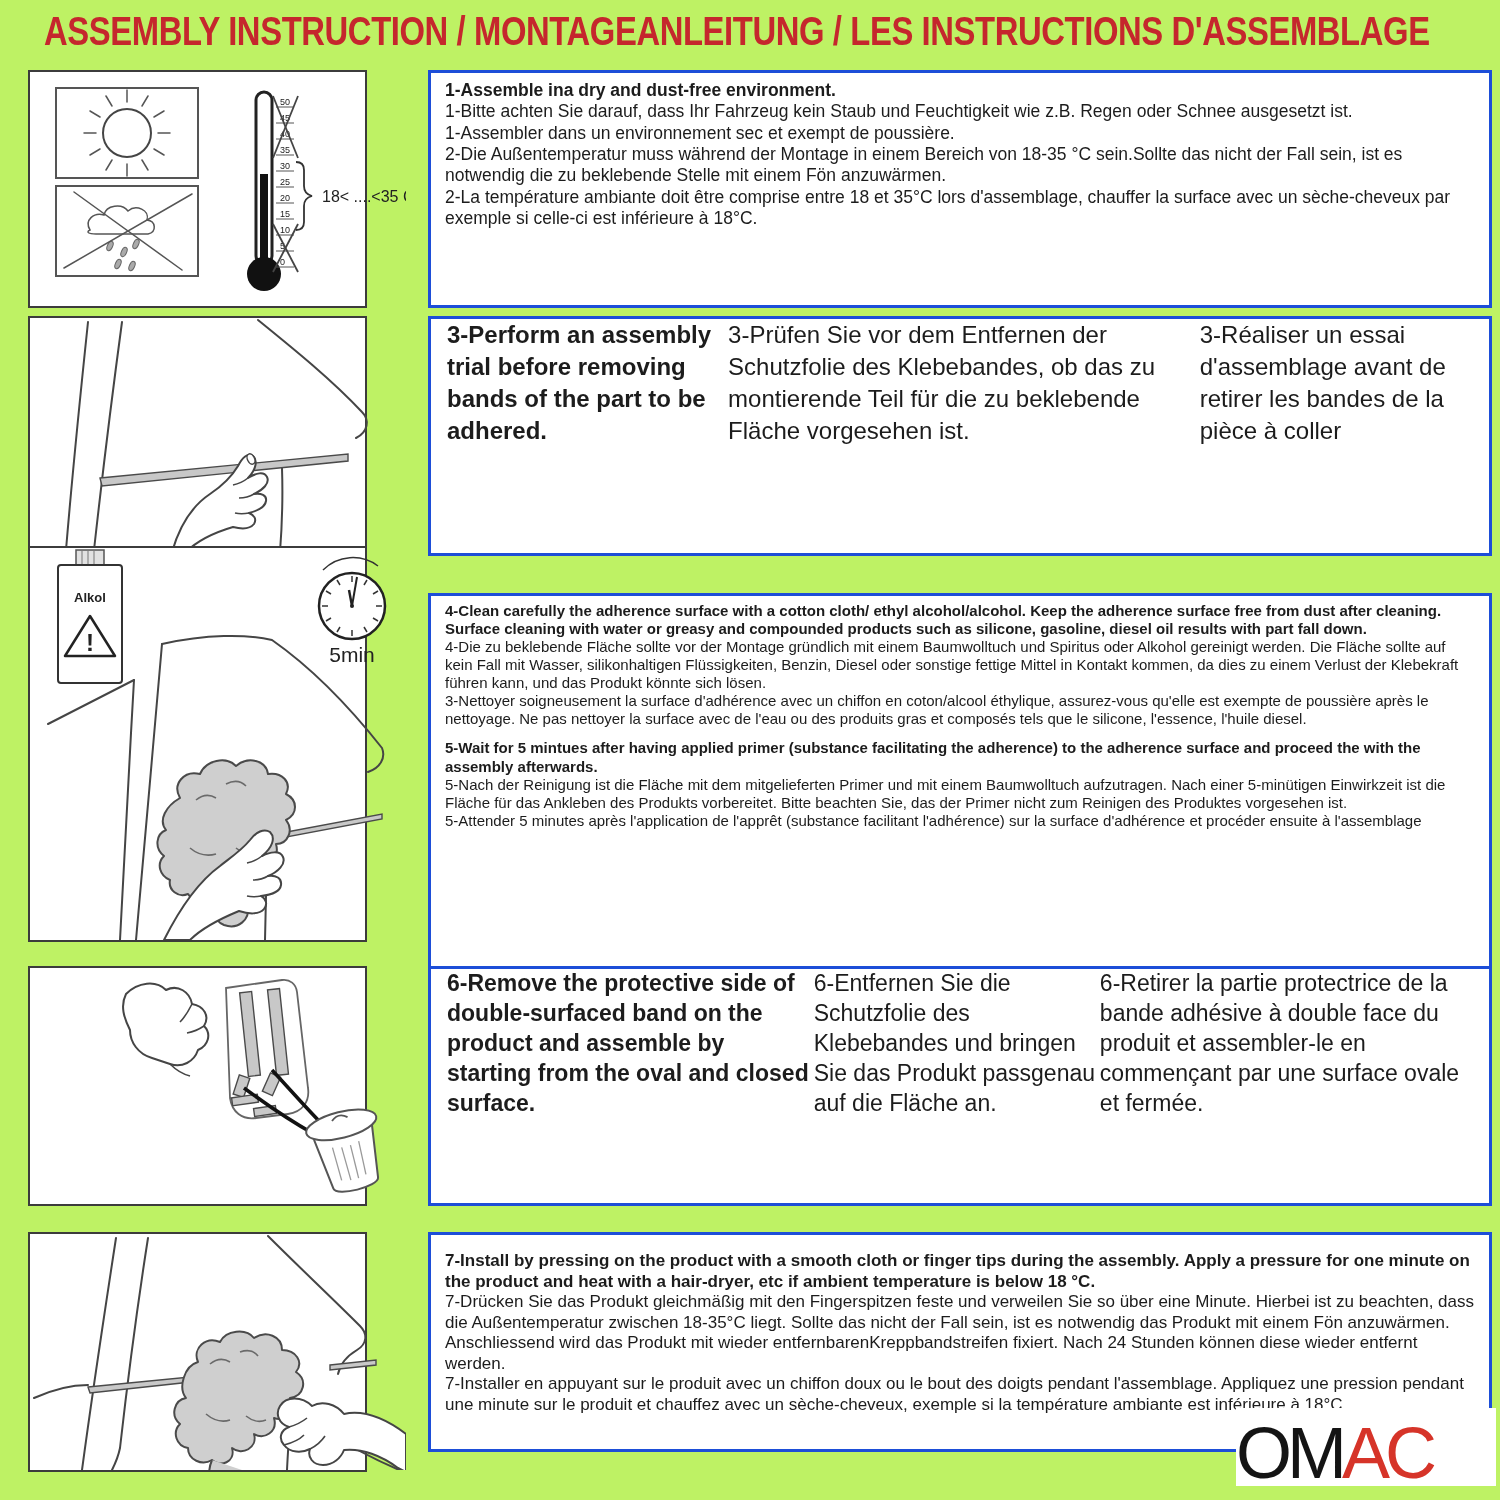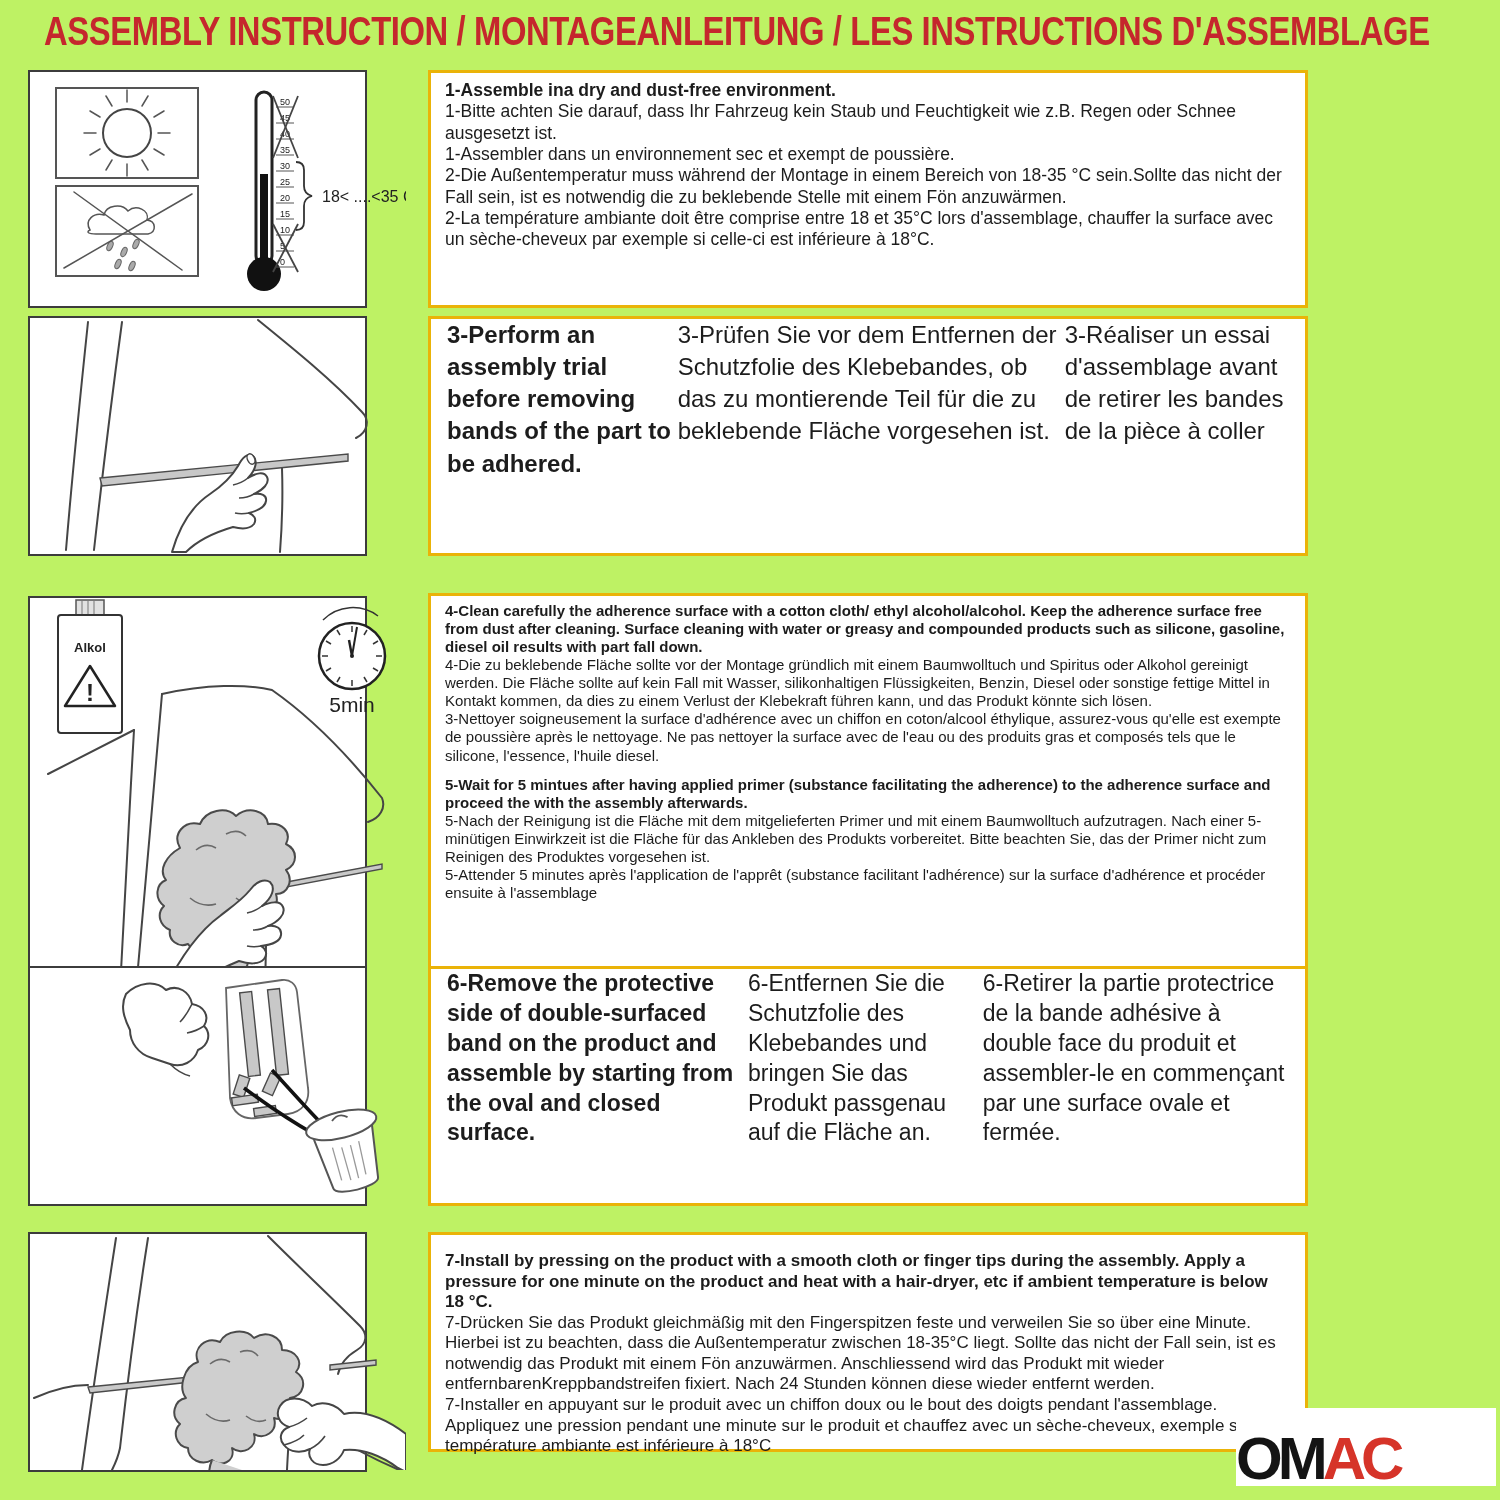--- a/index.html
+++ b/index.html
@@ -2,42 +2,42 @@
 <html><head>
 <meta charset="utf-8">
 <style>
   html,body{margin:0;padding:0;background:#fff;}
   #page{position:relative;width:1500px;height:1500px;background:#bef264;overflow:hidden;
         font-family:"Liberation Sans",sans-serif;color:#1c1c1c;}
   #title{position:absolute;left:44px;top:8px;margin:0;font-size:41px;font-weight:bold;
          letter-spacing:-0.5px;white-space:nowrap;color:#c5272d;
          transform:scaleX(.80);transform-origin:0 0;}
   .fig{position:absolute;left:28px;width:339px;border:2px solid #3c3c3c;background:#fff;box-sizing:border-box;}
-  .txt{position:absolute;left:428px;width:880px;border:3px solid #eab308;background:#fff;box-sizing:border-box;}
+  .txt{position:absolute;left:428px;width:1064px;border:3px solid #1d4ed8;background:#fff;box-sizing:border-box;}
   .txt p{margin:0;}
   .b{font-weight:bold;}
   .gap-lg{margin-top:20px !important;}
   .gap-sm{margin-top:11px !important;}
   
   #fig1{top:70px;height:238px;}   #txt1{top:70px;height:238px;padding:7px 14px;font-size:17.5px;line-height:1.22;}
   #fig2{top:316px;height:240px;}  #txt2{top:316px;height:240px;display:flex;justify-content:center;padding:0 16px;font-size:24px;line-height:1.34;}
-  #fig3{top:596px;height:396px;}  #txt3{top:593px;height:396px;padding:6px 14px;font-size:15px;line-height:1.205;}
+  #fig3{top:546px;height:396px;}  #txt3{top:593px;height:396px;padding:6px 14px;font-size:15px;line-height:1.205;}
   #fig4{top:966px;height:240px;}  #txt4{top:966px;height:240px;display:flex;flex-direction:row;justify-content:center;padding:0 16px;font-size:23px;line-height:1.3;}
   #fig5{top:1232px;height:240px;} #txt5{top:1232px;height:220px;padding:16px 14px;font-size:17px;line-height:1.21;}
   svg{display:block;}
   .ln{fill:none;stroke:#454545;stroke-width:2;stroke-linecap:round;stroke-linejoin:round;}
   .ln-t{fill:none;stroke:#555;stroke-width:1.5;stroke-linecap:round;}
   .gray{fill:#c8c8c8;stroke:#4a4a4a;stroke-width:1.4;}
   .white{fill:#fff;stroke:#454545;stroke-width:2;stroke-linejoin:round;}
   .cloth{fill:#cfcfcf;stroke:#4a4a4a;stroke-width:2;stroke-linejoin:round;}
   .svgtxt{font-family:"Liberation Sans",sans-serif;fill:#222;}
   
   #logo-plate{position:absolute;left:1236px;top:1408px;width:260px;height:78px;background:#fff;
               display:flex;align-items:flex-end;justify-content:flex-start;}
-  #logo-text{font-size:60px;font-weight:bold;letter-spacing:-5px;line-height:.92;white-space:nowrap;}
+  #logo-text{font-size:72px;font-weight:normal;letter-spacing:-5px;line-height:.92;white-space:nowrap;}
   #logo-text .p1{color:#141414;} #logo-text .p2{color:#d63429;}
 </style>
 </head>
 <body>
 
 <div id="page">
 
   <h1 id="title">ASSEMBLY INSTRUCTION / MONTAGEANLEITUNG / LES INSTRUCTIONS D'ASSEMBLAGE</h1>
 
   <div class="fig" id="fig1">

